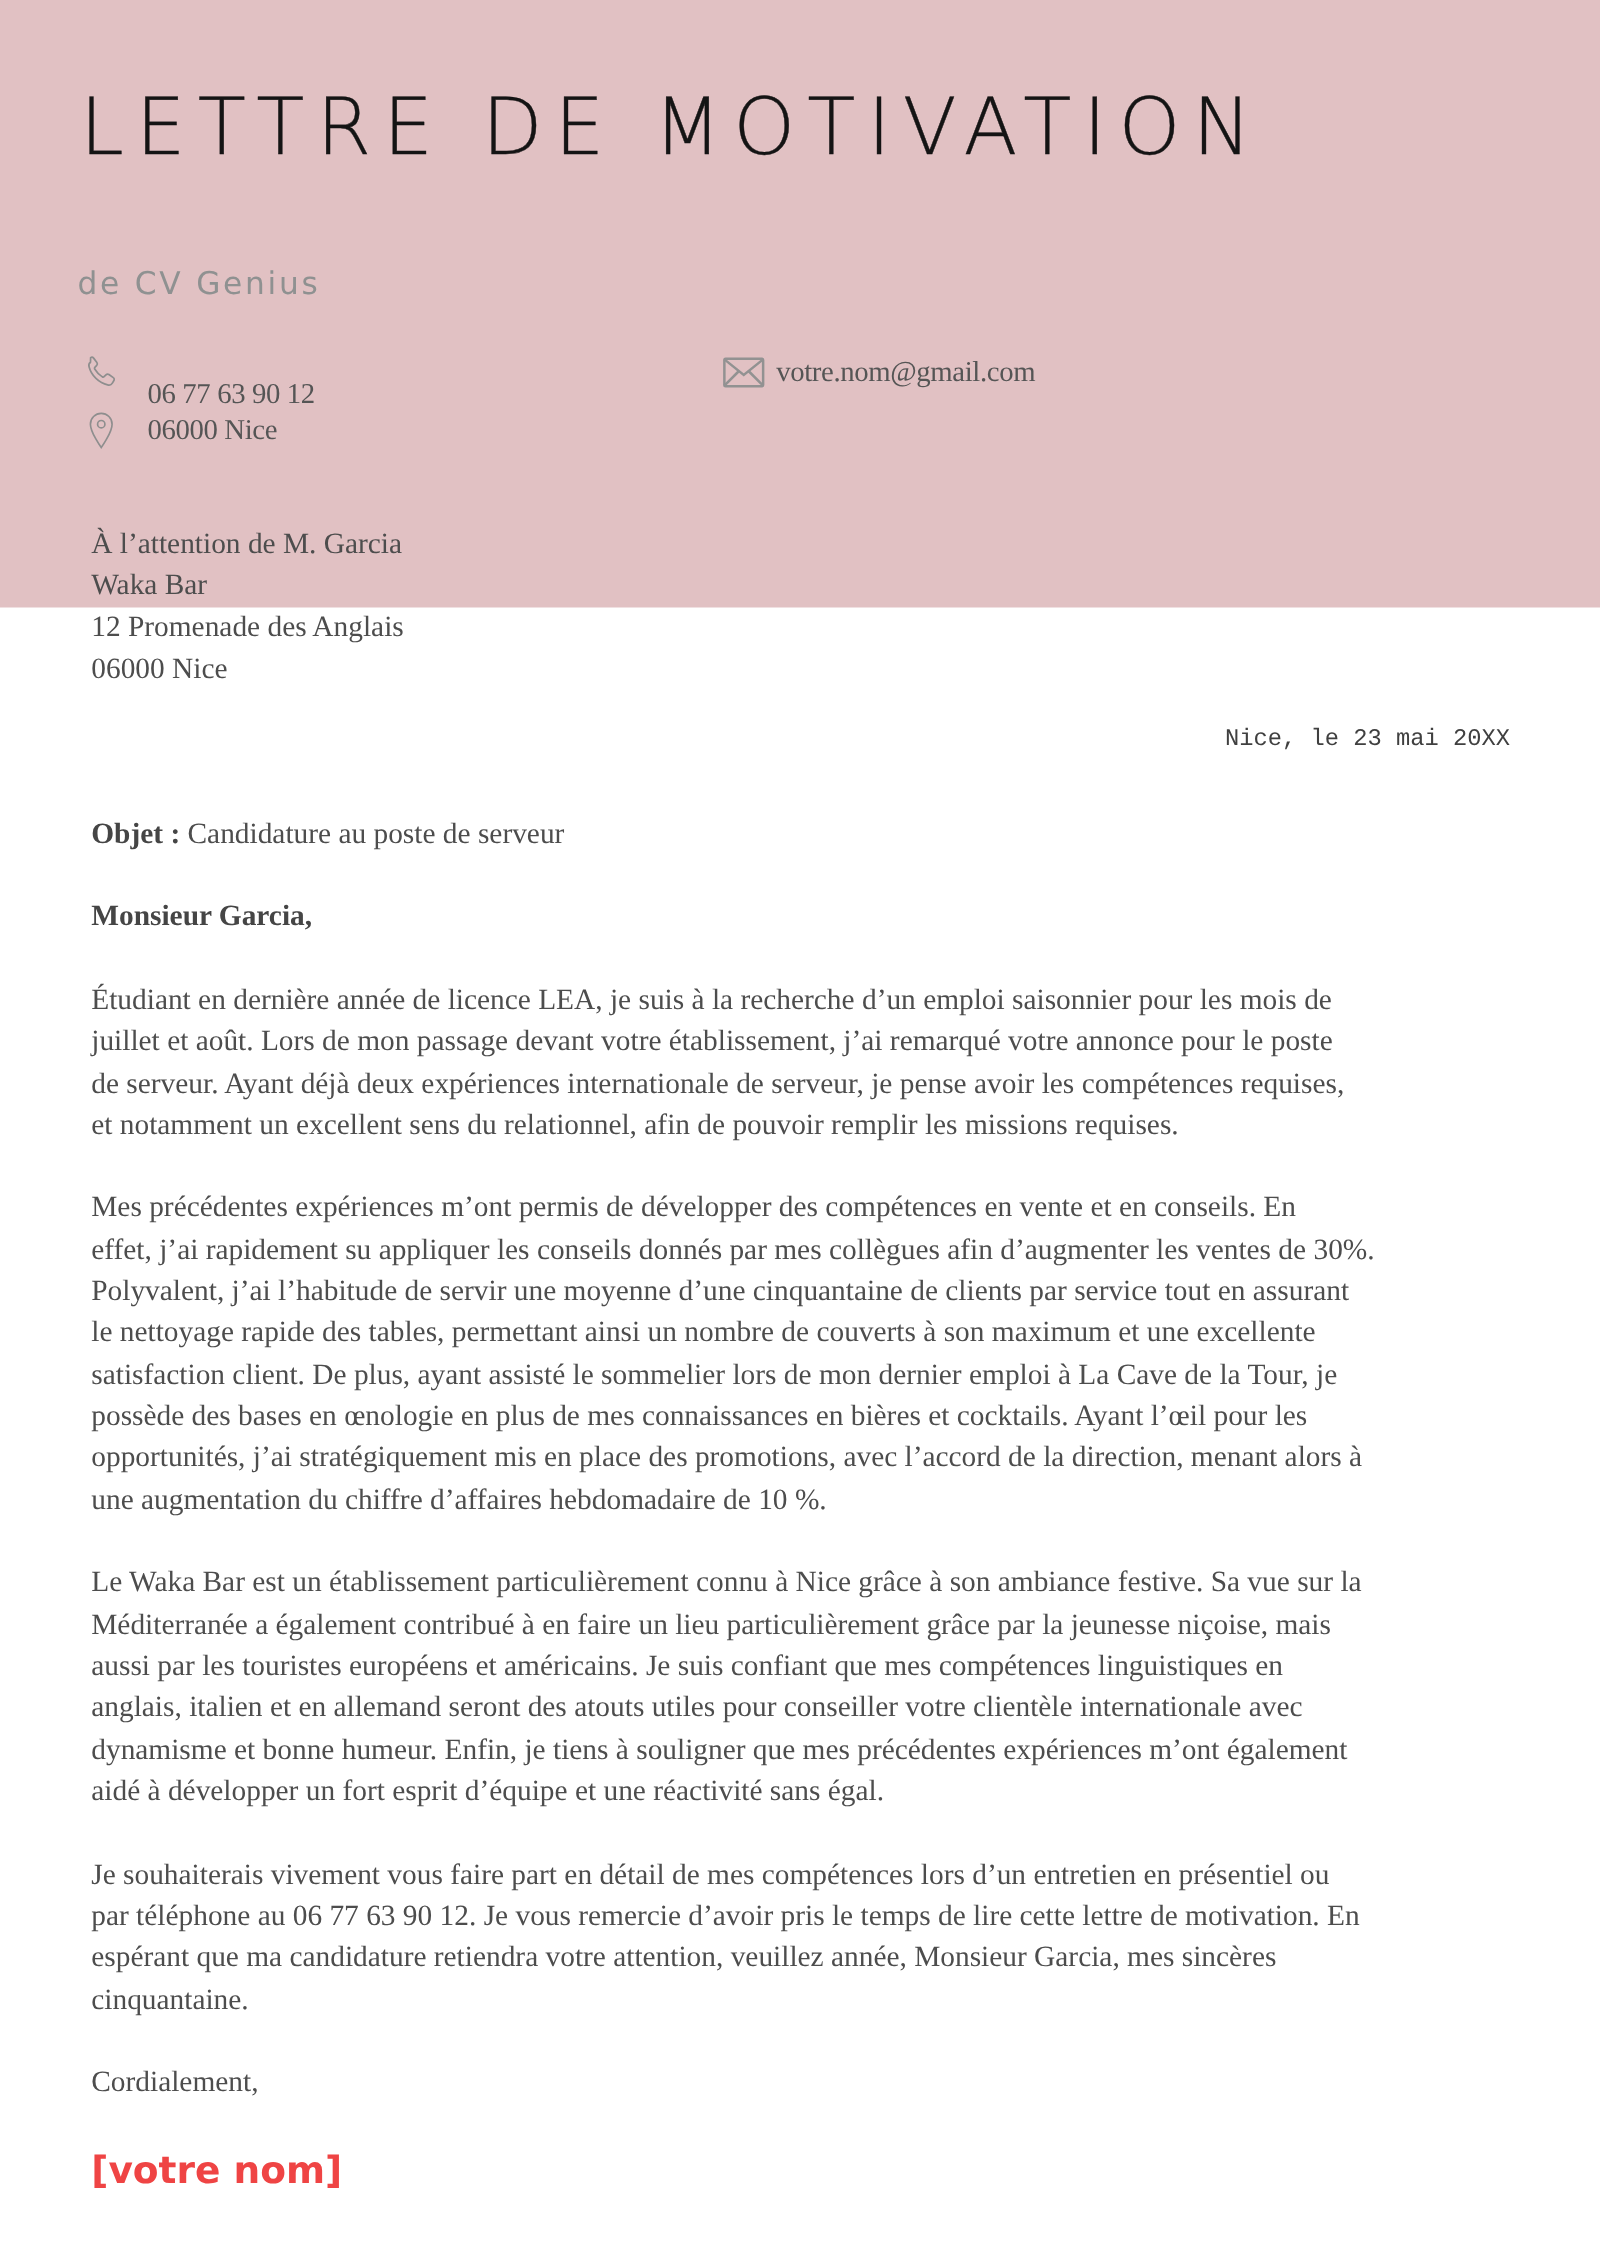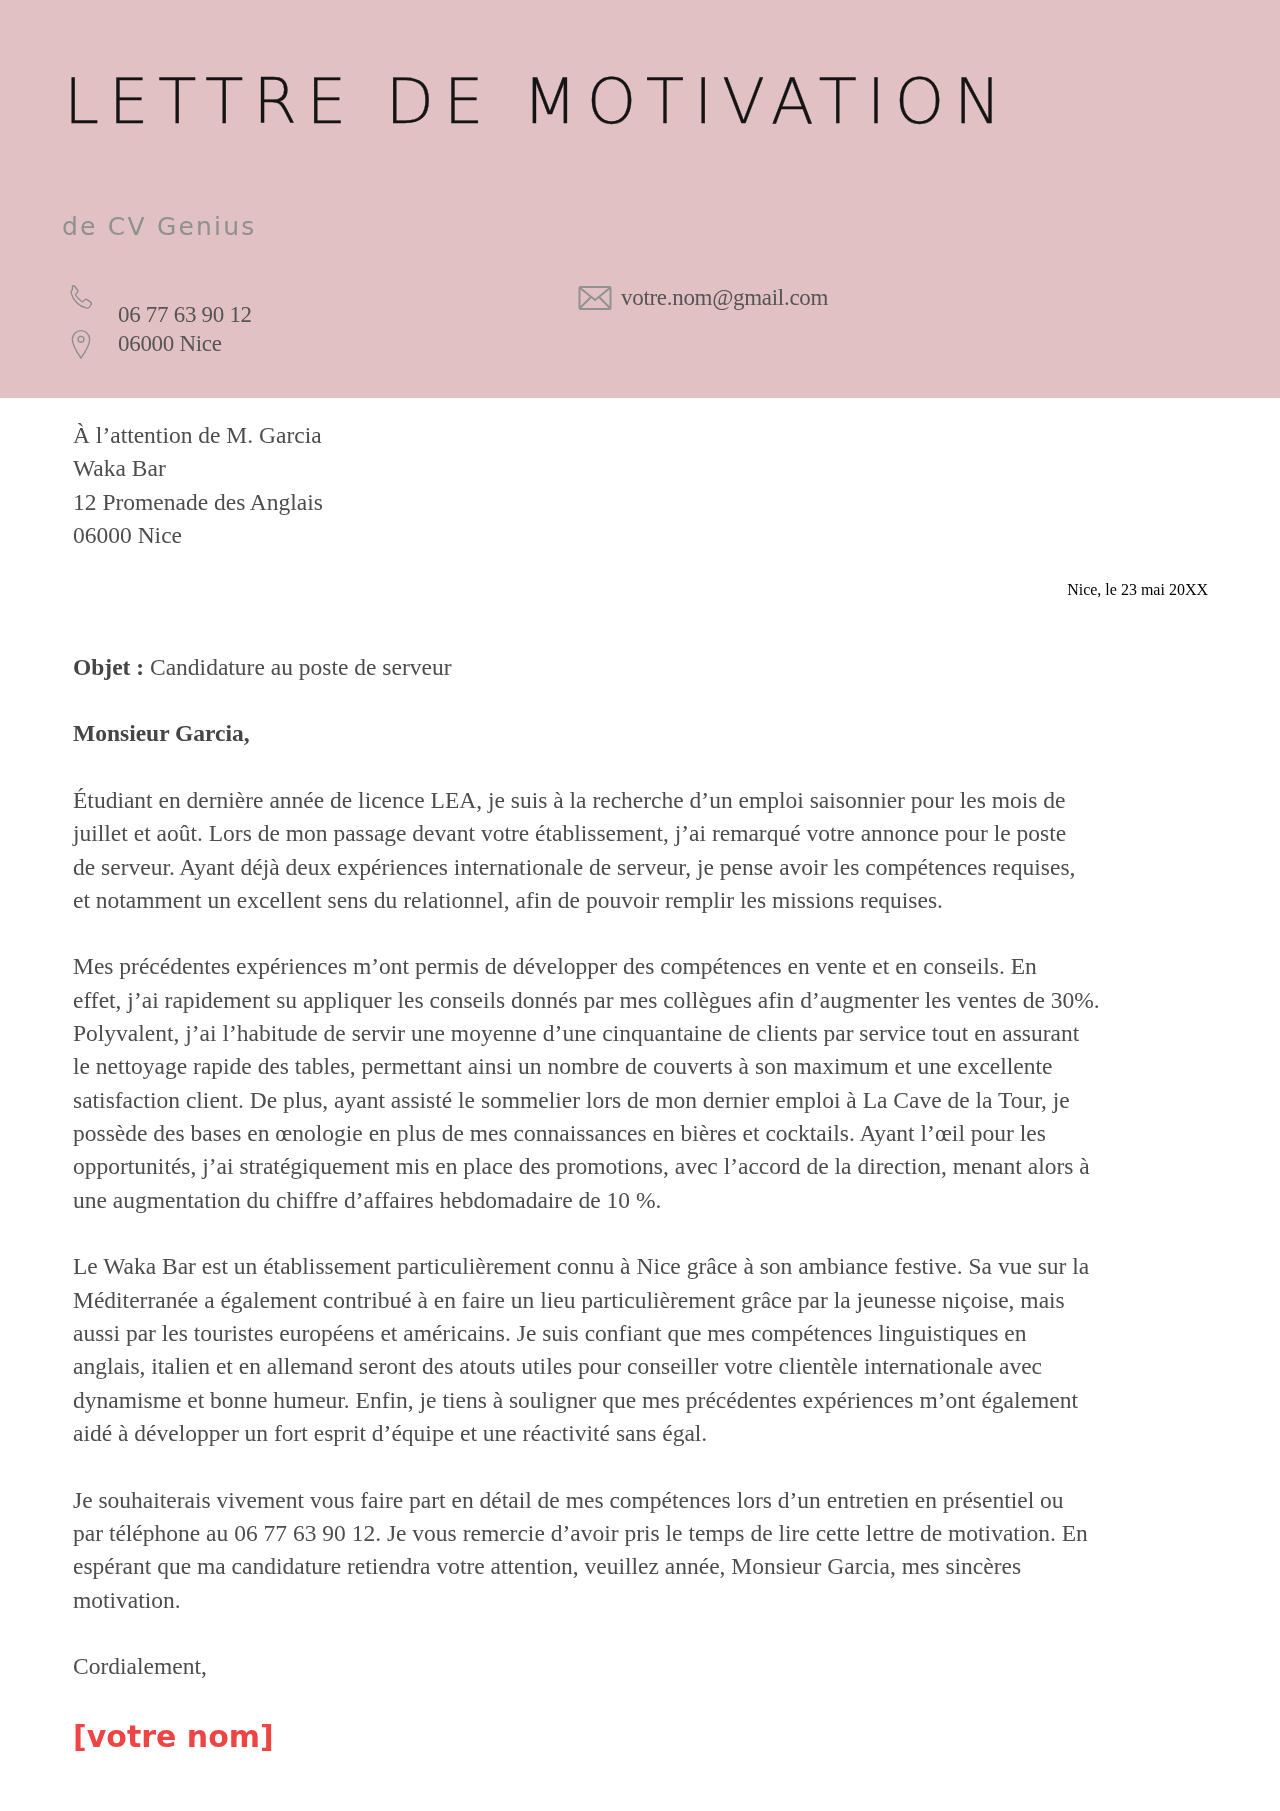--- a/index.html
+++ b/index.html
@@ -11,21 +11,21 @@
     width: 1280px;
     height: 1811px;
     position: relative;
     overflow: hidden;
     font-family: "DejaVu Serif", "Liberation Serif", serif;
   }
   .header {
     position: absolute;
     left: 0; top: 0;
     width: 1280px;
-    height: 398px;
+    height: 486px;
     background: #e1c1c3;
   }
   .title-1, .title-2 {
     position: absolute;
     left: 64px;
     font-family: "DejaVu Sans", "Liberation Sans", sans-serif;
     font-weight: 200;
     color: #141414;
     white-space: nowrap;
     line-height: 1;
@@ -93,23 +93,23 @@
     position: absolute;
     left: 0;
     white-space: nowrap;
     line-height: 1;
     height: 26px;
   }
   .date {
     position: absolute;
     right: 72px;
     white-space: nowrap;
-    font-family: Liberation Serif, serif;
-    font-size: 16px;
-    color: #000000;
+    font-family: Liberation Mono, monospace;
+    font-size: 19px;
+    color: #404040;
     line-height: 1;
   }
   .bold { font-weight: bold; color: #454545; }
   .signature {
     position: absolute;
     left: 73px;
     font-family: "DejaVu Sans", "Liberation Sans", sans-serif;
     font-weight: bold;
     font-size: 30px;
     color: #ef4444;
@@ -199,19 +199,19 @@
     <div class="line" style="top:1322px">aussi par les touristes européens et américains. Je suis confiant que mes compétences linguistiques en</div>
     <div class="line" style="top:1355px">anglais, italien et en allemand seront des atouts utiles pour conseiller votre clientèle internationale avec</div>
     <div class="line" style="top:1389px">dynamisme et bonne humeur. Enfin, je tiens à souligner que mes précédentes expériences m’ont également</div>
     <div class="line" style="top:1422px">aidé à développer un fort esprit d’équipe et une réactivité sans égal.</div>
   </div>
 
   <div class="para">
     <div class="line" style="top:1489px">Je souhaiterais vivement vous faire part en détail de mes compétences lors d’un entretien en présentiel ou</div>
     <div class="line" style="top:1522px">par téléphone au 06 77 63 90 12. Je vous remercie d’avoir pris le temps de lire cette lettre de motivation. En</div>
     <div class="line" style="top:1555px">espérant que ma candidature retiendra votre attention, veuillez année, Monsieur Garcia, mes sincères</div>
-    <div class="line" style="top:1589px">motivation.</div>
+    <div class="line" style="top:1589px">cinquantaine.</div>
   </div>
 
   <div class="line" style="top:1655px">Cordialement,</div>
 </div>
 
 <div class="signature" style="top:1722px">[votre nom]</div>
 
 </body></html>

